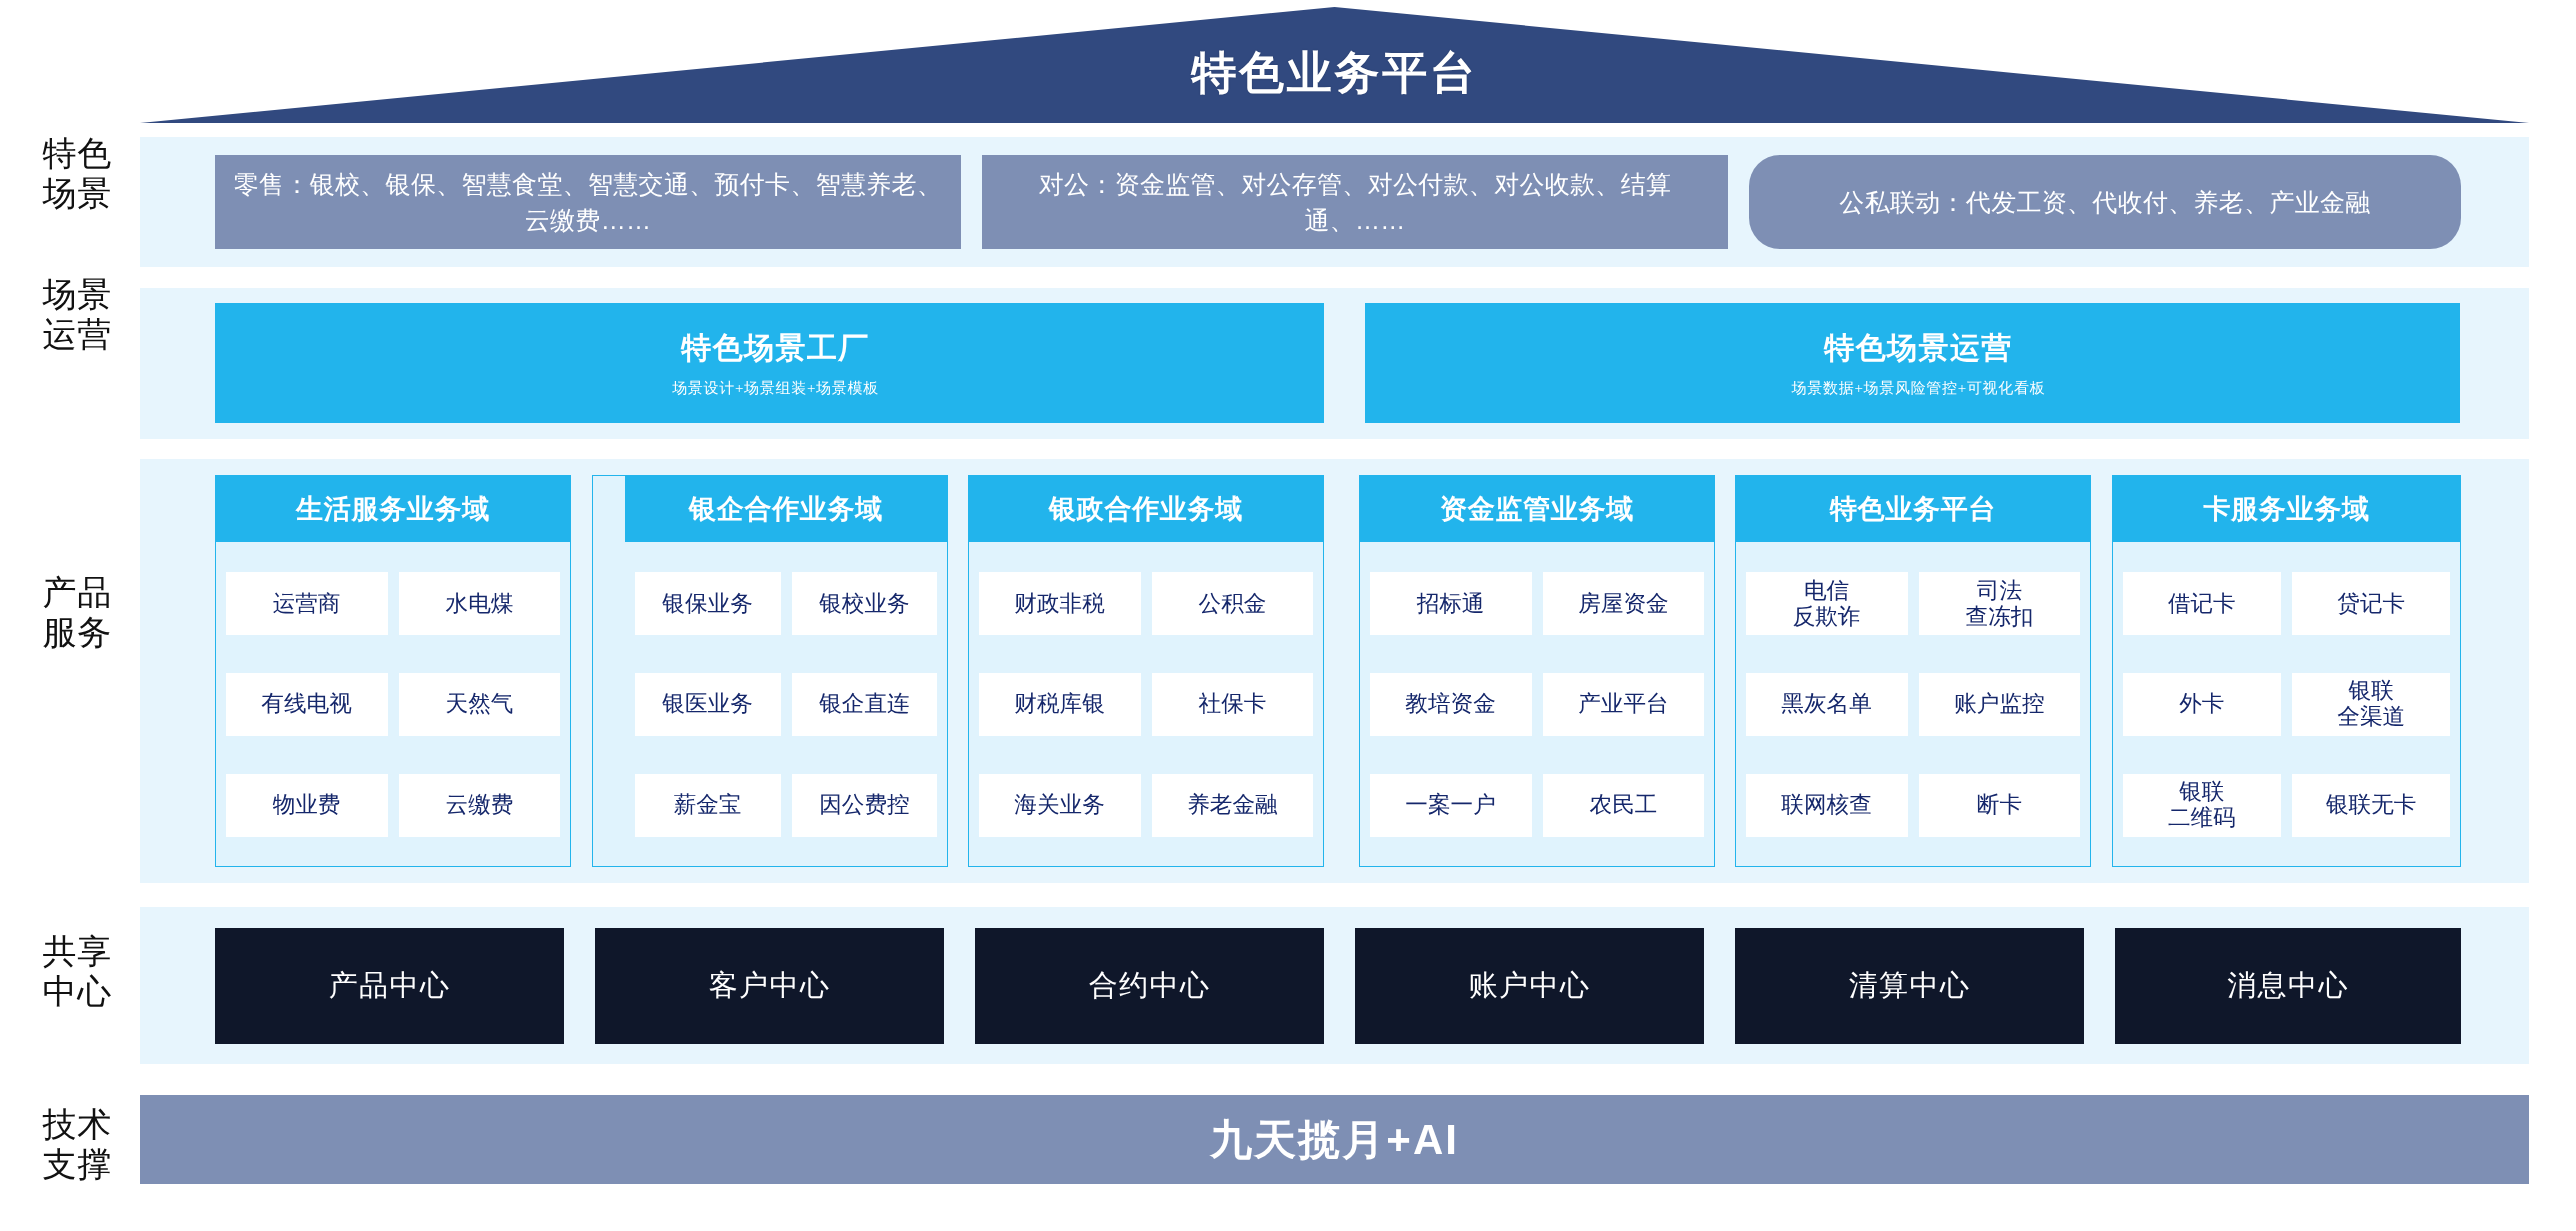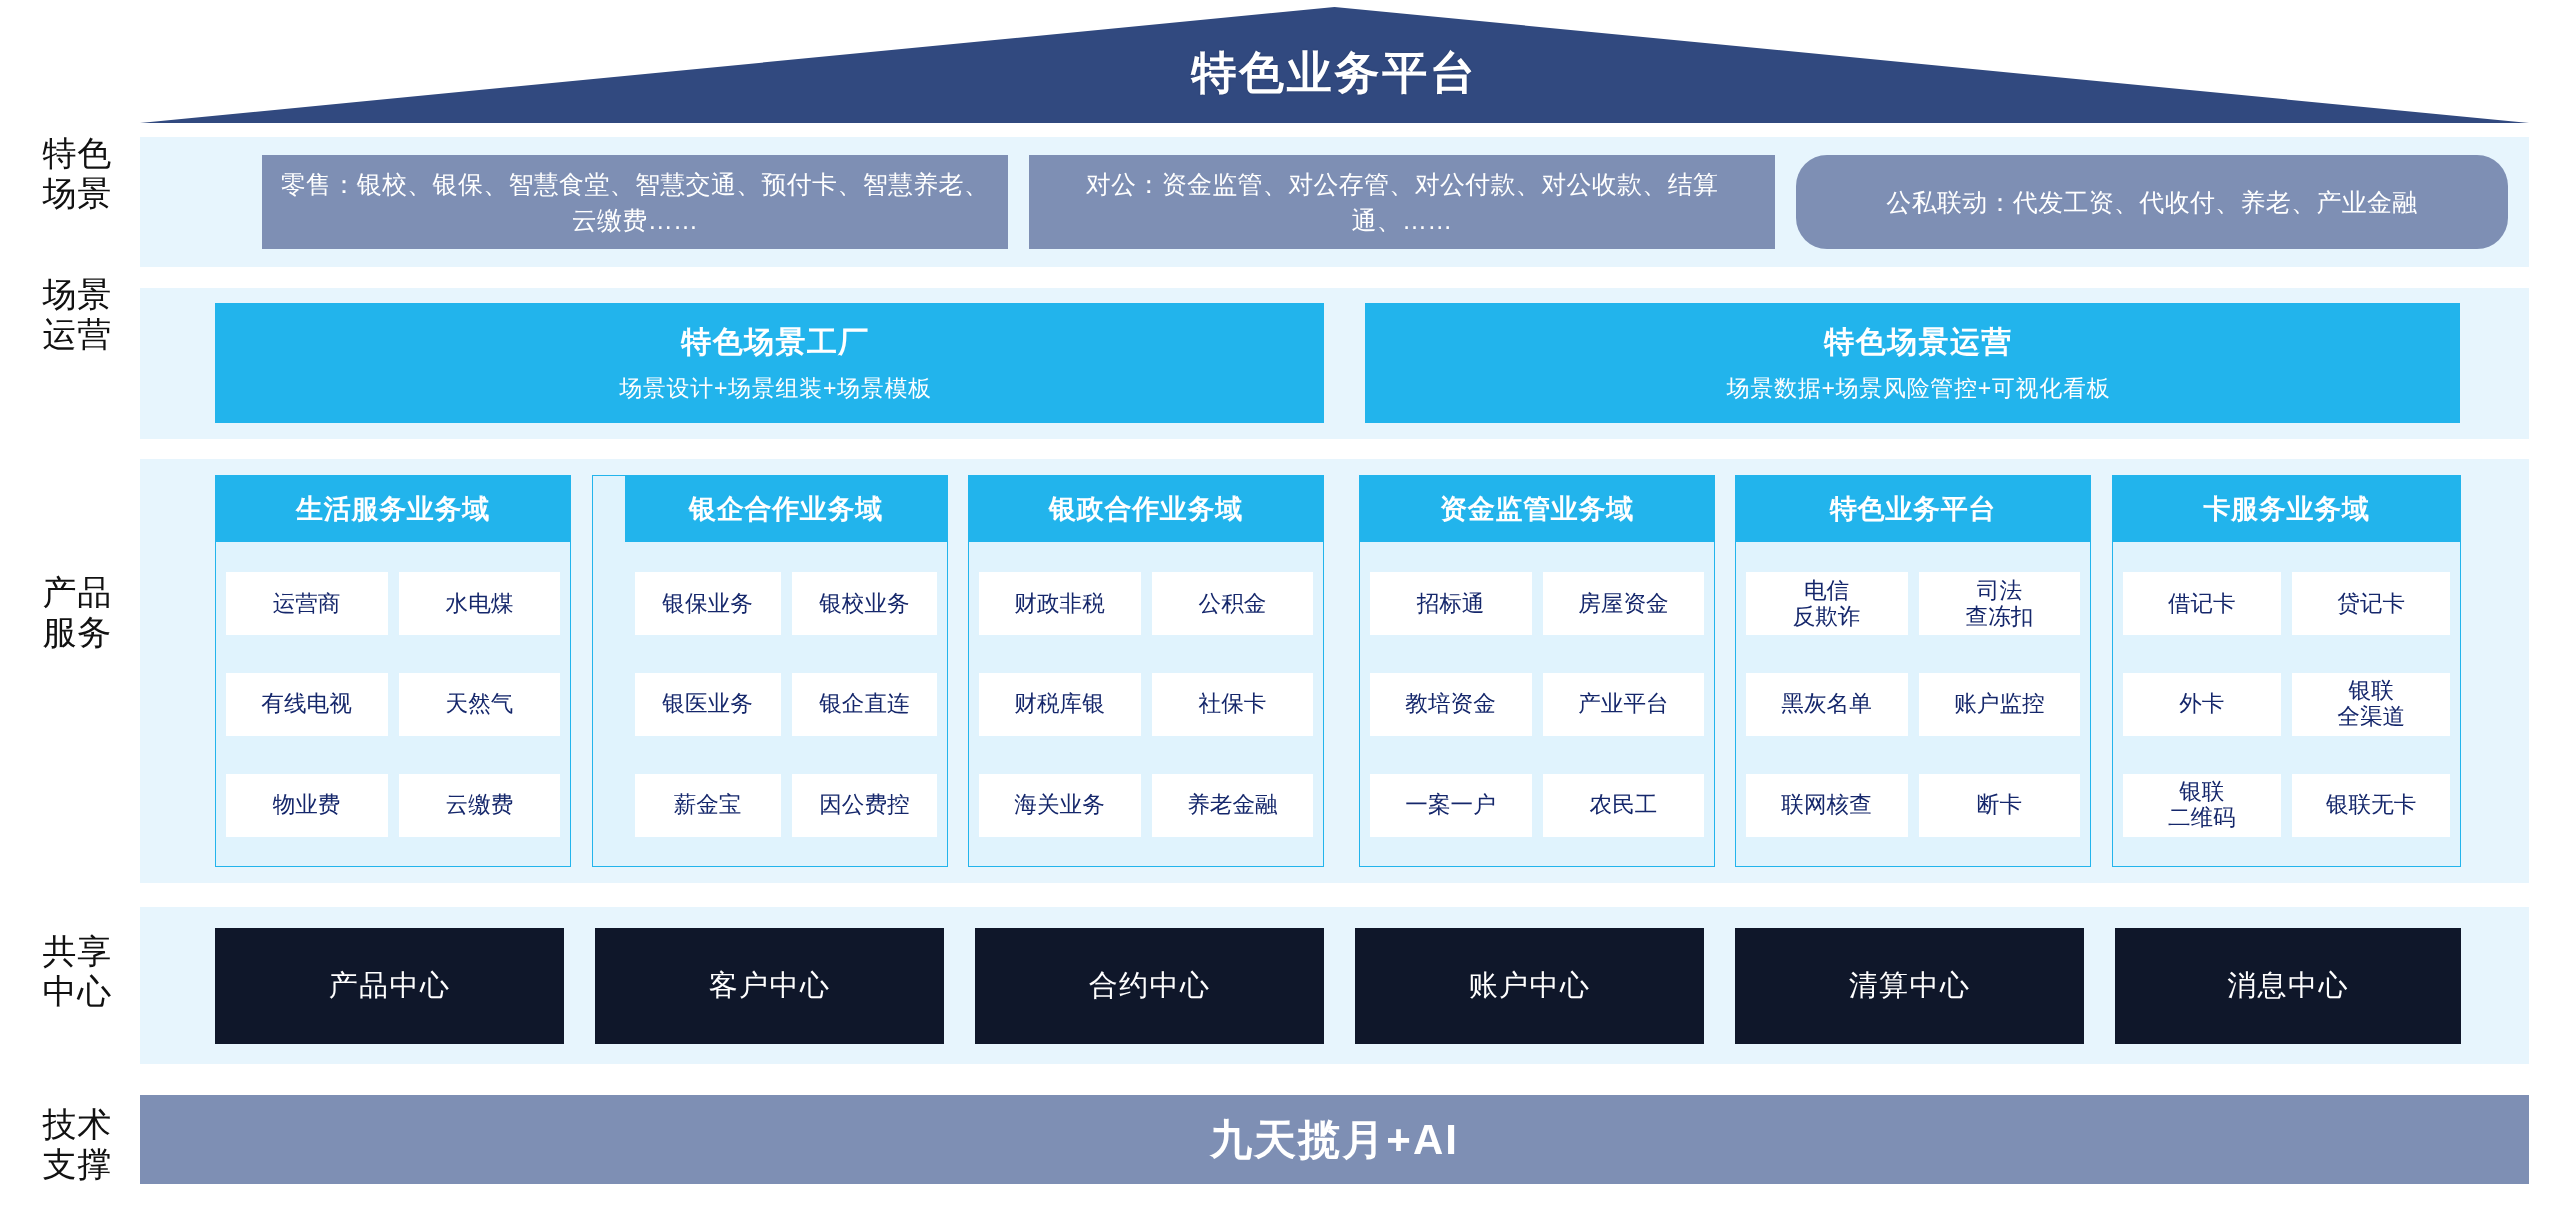--- a/index.html
+++ b/index.html
@@ -31,38 +31,38 @@
   }
 
   
   .band{
     position:absolute;left:140px;width:2389px;
     background:#e7f5fd;
   }
 
   
   .sc-row{position:absolute;left:0;top:0;width:100%;height:100%;
-          display:flex;align-items:center;padding:0 0;box-sizing:border-box;margin-left:47px;}
+          display:flex;align-items:center;padding:0 0;box-sizing:border-box;}
   .sc-box{
     background:#7e8fb4;color:#fff;
     display:flex;align-items:center;justify-content:center;
     text-align:center;font-size:25px;line-height:1.45;
     box-sizing:border-box;padding:4.1px 18px;
     letter-spacing:0.3px;
   }
 
   
   .ops-box{
     position:absolute;background:#22b4ec;color:#fff;
     display:flex;flex-direction:column;align-items:center;justify-content:center;
     box-sizing:border-box;
     padding-left:12px;
   }
   .ops-title{font-size:30px;font-weight:bold;letter-spacing:1.4px;margin-bottom:9.6px;}
-  .ops-sub{font-size:23px;letter-spacing:0.7px;}
+  .ops-sub{font-size:15px;letter-spacing:0.7px;font-family:Liberation Serif, serif;}
 
   
   .dom-col{
     position:absolute;top:0;
     border:1.4px solid #22b4ec;
     background:#e0f3fd;
     box-sizing:border-box;
     display:flex;flex-direction:column;
   }
   .dom-head{

